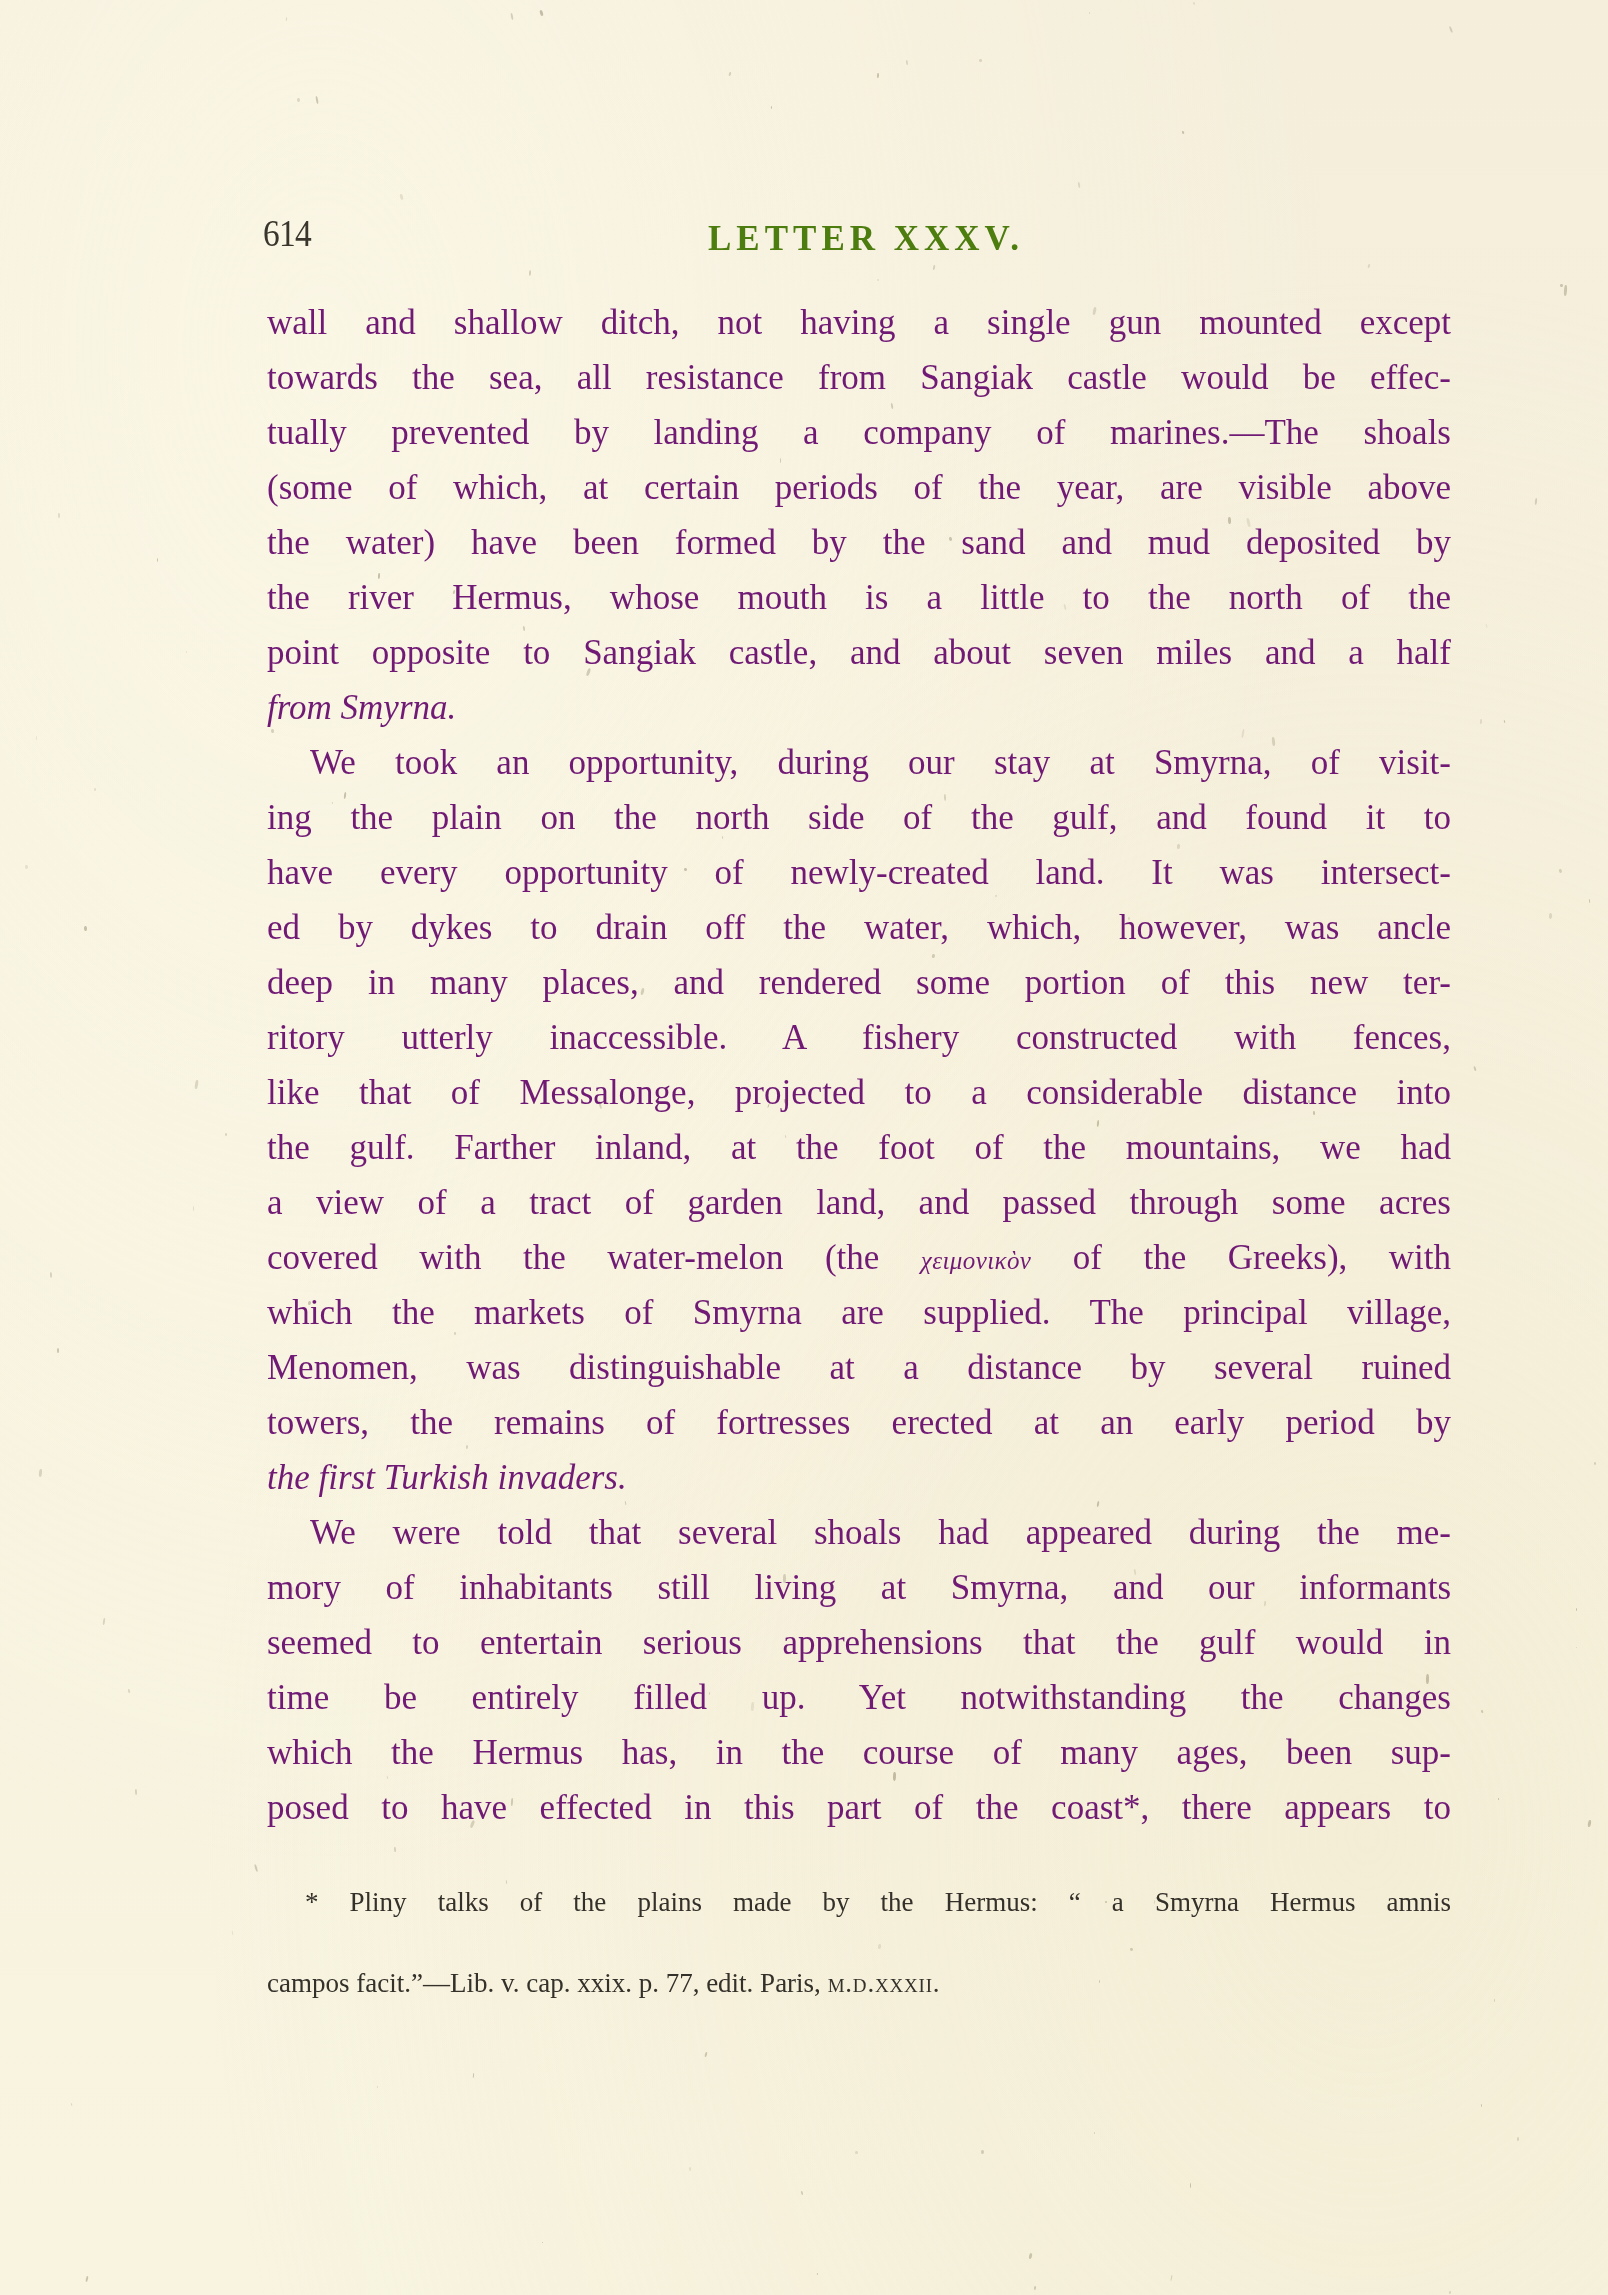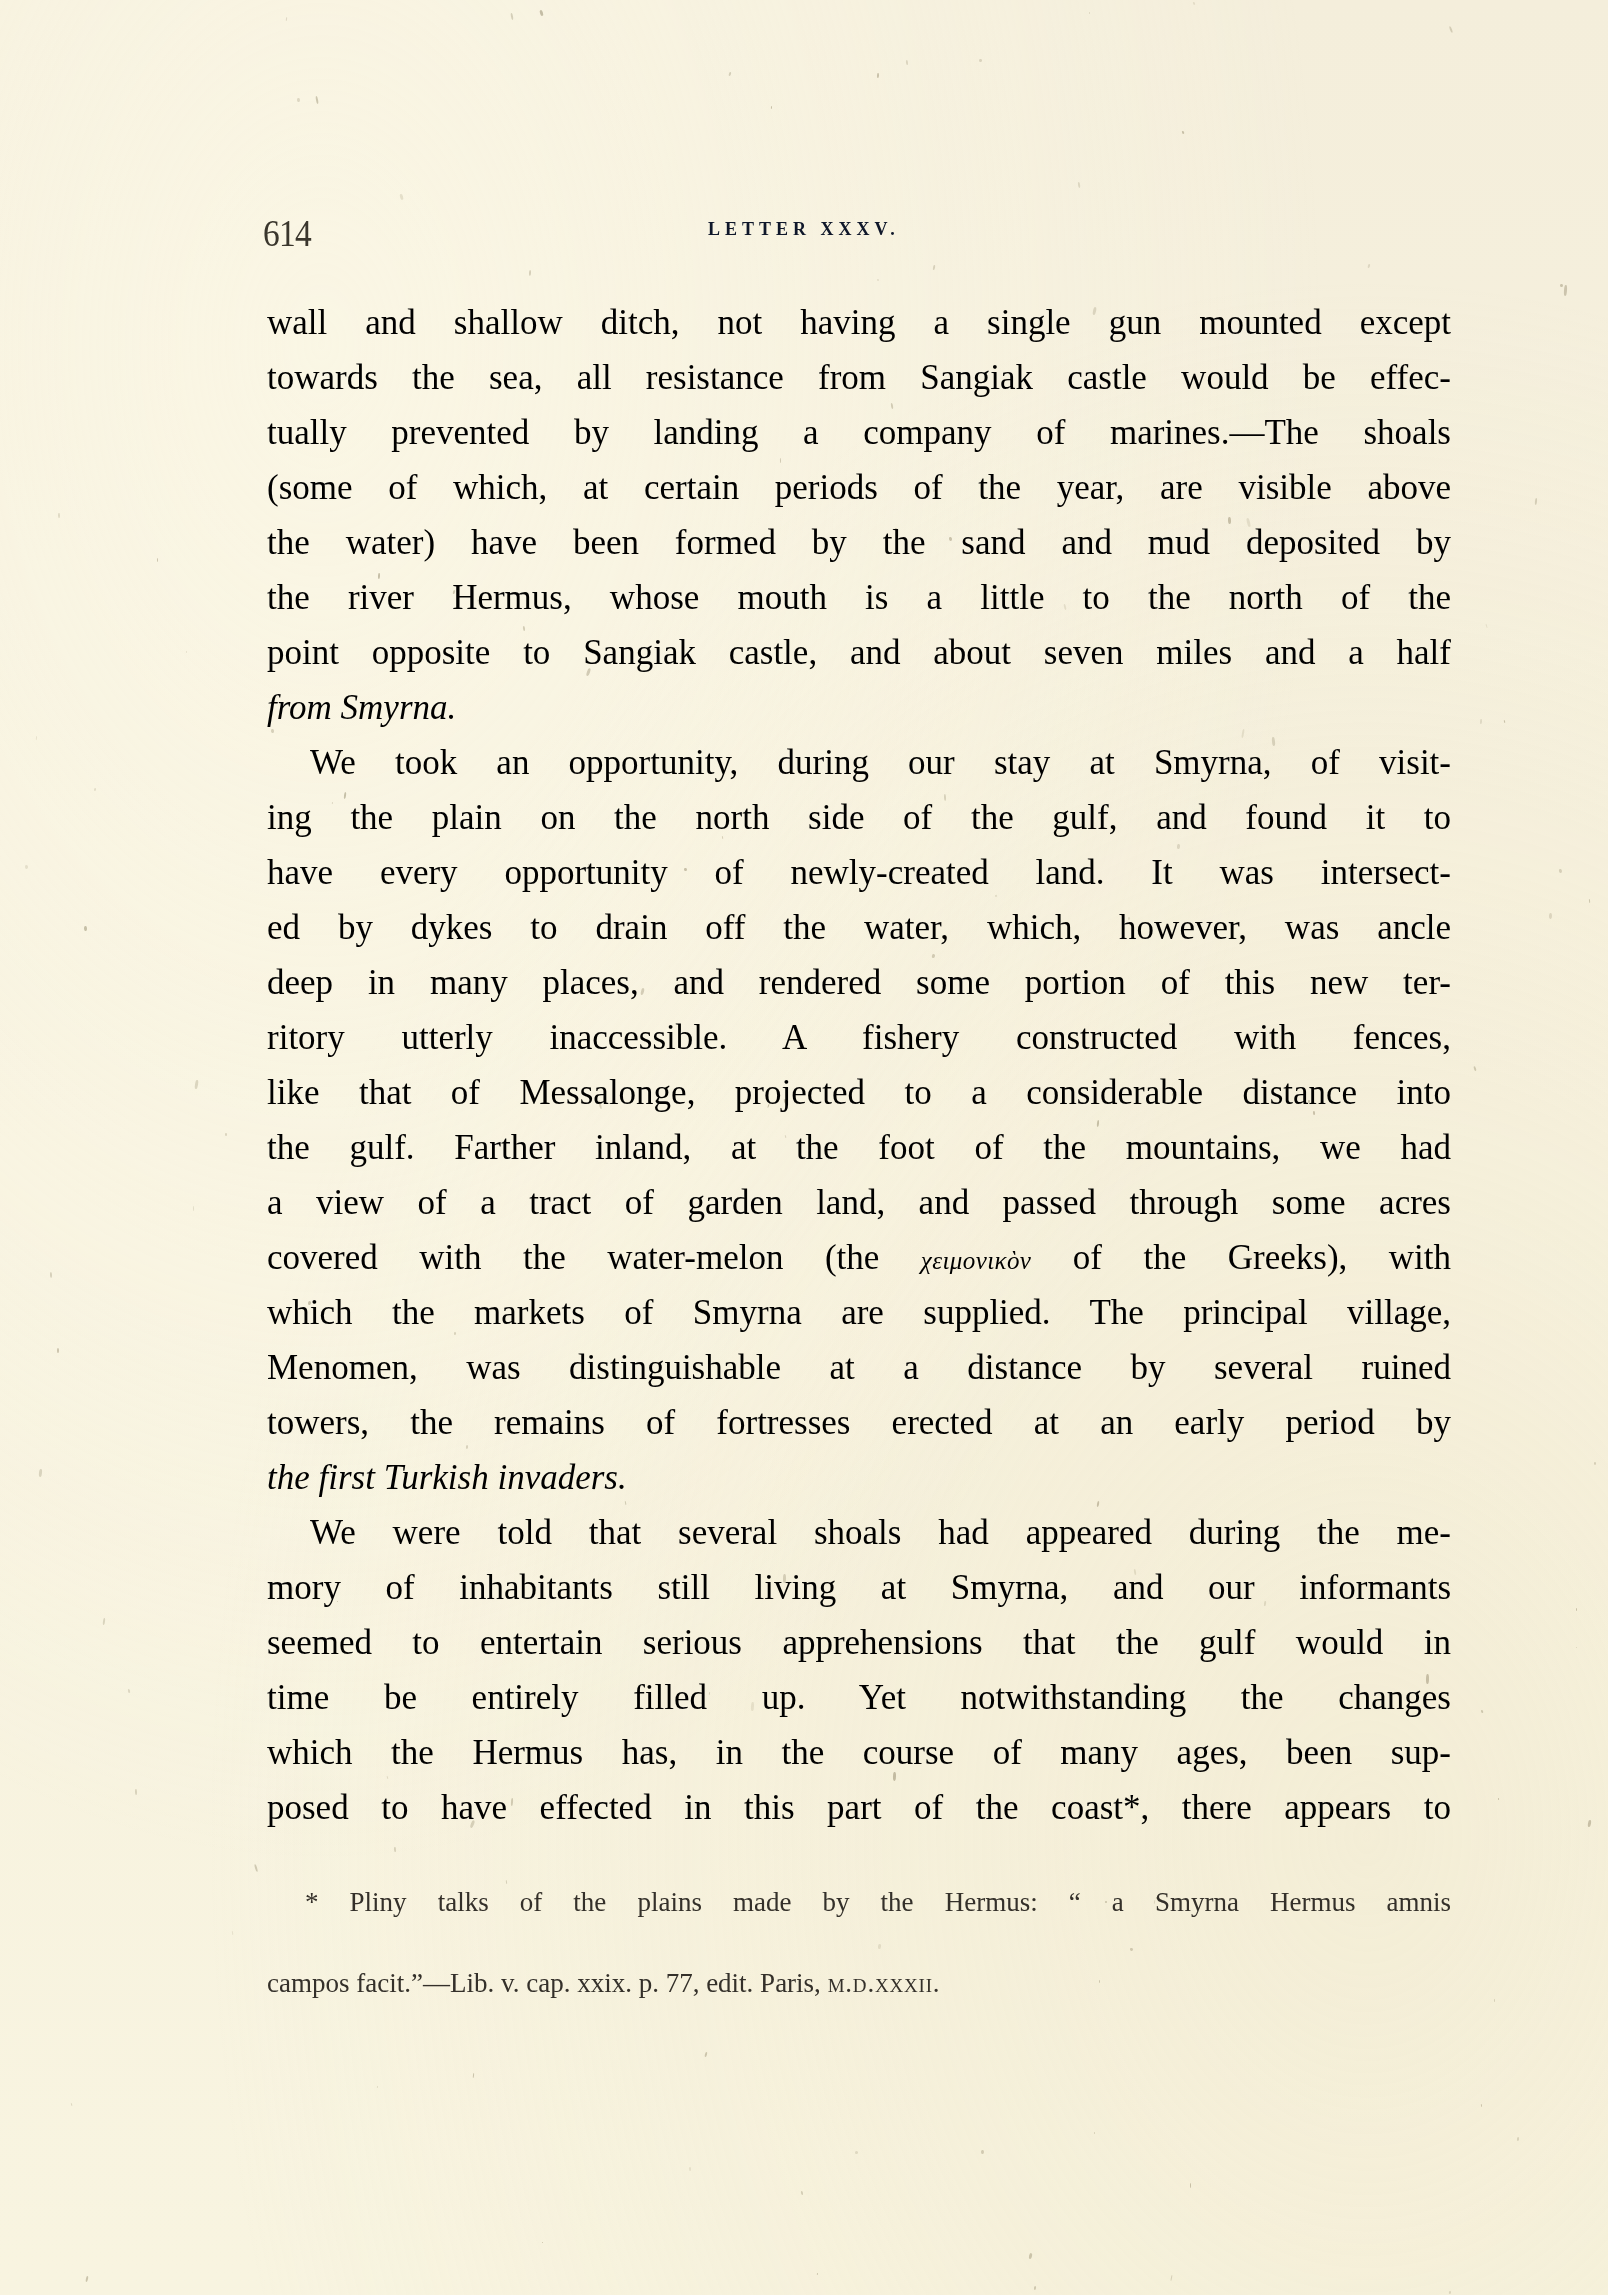--- a/index.html
+++ b/index.html
@@ -39,40 +39,40 @@
       font-size: 38px;
       letter-spacing: -0.8px;
       color: #3a362d;
       transform: scaleX(0.88);
       transform-origin: left top;
     }
     .head-title {
       position: absolute;
       left: 445px;
       top: 8.2px;
-      font-size: 18px;
+      font-size: 35px;
       font-weight: bold;
       letter-spacing: 5px;
-      color: #0f172a;
+      color: #4d7c0f;
     }
     .body-text {
       position: absolute;
       left: 251px;
       top: 295px;
       width: 1184px;
     }
     .line {
       display: block;
       height: 55px;
       line-height: 55px;
       font-size: 35px;
       text-align: justify;
       text-align-last: justify;
       white-space: nowrap;
-      color: #000000;
+      color: #701a75;
     }
     .line.last {
       text-align-last: left;
       font-style: italic;
     }
     .line.indent {
       padding-left: 43px;
     }
     .line .greek {
       font-style: italic;

